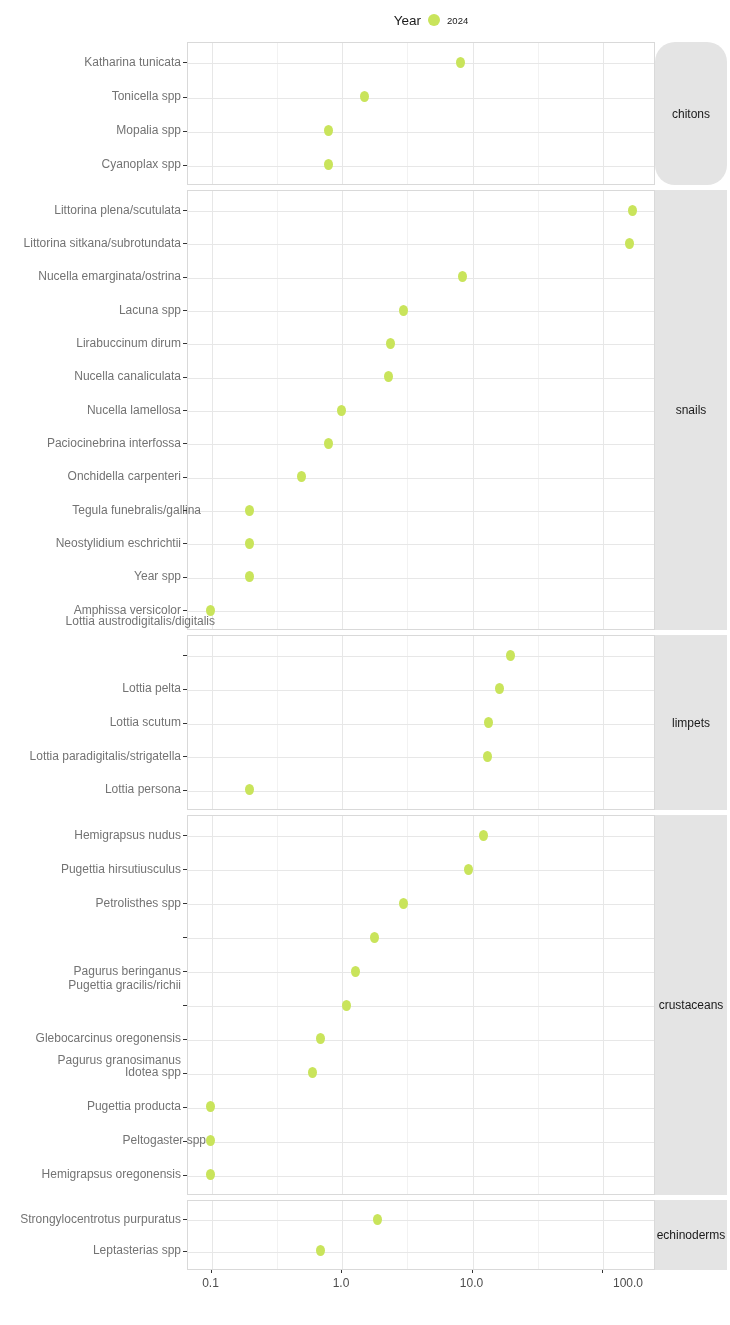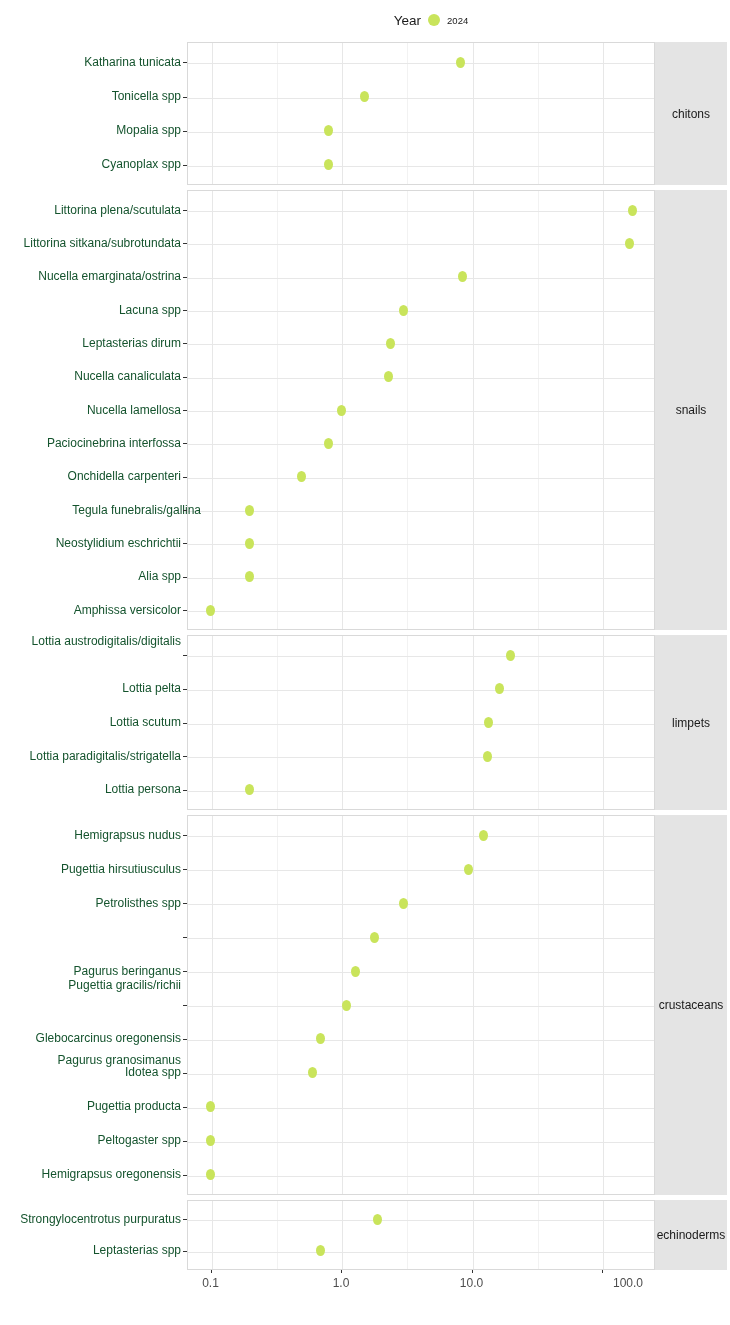--- a/index.html
+++ b/index.html
@@ -16,21 +16,21 @@
     display:flex;align-items:center;justify-content:center;gap:7px;
   }
   #legend .legend-title{font-size:13.5px;color:#1a1a1a;margin-left:20px;}
   #legend .legend-swatch{width:12px;height:12px;border-radius:50%;}
   #legend .legend-entry{font-size:9.5px;color:#1a1a1a;}
   .panel{position:absolute;background:#ffffff;border:1px solid #d9d9d9;box-sizing:border-box;}
   .strip{position:absolute;background:#e4e4e4;display:flex;align-items:center;justify-content:center;box-sizing:border-box;}
   .strip span{font-size:12px;color:#1a1a1a;}
   .gridline-v{position:absolute;top:0;width:1px;height:100%;}
   .gridline-h{position:absolute;left:0;height:1px;width:100%;}
-  .species-label{position:absolute;left:0;width:181px;text-align:right;font-size:12px;color:#14532d;line-height:15px;white-space:nowrap;}
+  .species-label{position:absolute;left:0;width:181px;text-align:right;font-size:12px;color:#737373;line-height:15px;white-space:nowrap;}
   .ytick{position:absolute;height:1px;width:4px;background:#333333;}
   .dot{position:absolute;border-radius:50%;}
   .xtick{position:absolute;width:1px;height:3px;background:#333333;}
   .xtick-label{position:absolute;font-size:12px;color:#4d4d4d;transform:translateX(-50%);white-space:nowrap;}
   #x-axis-title{
     position:absolute;left:187px;width:468px;top:1297px;
     text-align:center;font-size:13.5px;color:#1a1a1a;
   }
 </style>
 </head>
@@ -51,21 +51,21 @@
         <div class="gridline-v" style="left: 349.7px; background: rgb(242, 242, 242);"></div>
         <div class="gridline-v" style="left: 23.5px; background: rgb(231, 231, 231);"></div>
         <div class="gridline-v" style="left: 154px; background: rgb(231, 231, 231);"></div>
         <div class="gridline-v" style="left: 284.5px; background: rgb(231, 231, 231);"></div>
         <div class="gridline-v" style="left: 415px; background: rgb(231, 231, 231);"></div>
         <div class="gridline-h" style="top: 20.4px; background: rgb(231, 231, 231);"></div>
         <div class="gridline-h" style="top: 54.5px; background: rgb(231, 231, 231);"></div>
         <div class="gridline-h" style="top: 88.5px; background: rgb(231, 231, 231);"></div>
         <div class="gridline-h" style="top: 122.6px; background: rgb(231, 231, 231);"></div>
       </div>
-      <div class="strip" style="left: 655px; top: 42px; width: 72px; height: 143px; background: rgb(228, 228, 228);">
+      <div class="strip" style="left: 655px; top: 42px; width: 72px; height: 143px; background: rgb(228, 228, 228); border-radius: 20px;">
         <span>chitons</span>
       </div>
       <div class="species-label" style="top: 54.9px;">Katharina tunicata</div>
       <div class="ytick" style="left: 183px; top: 62.4px;"></div>
       <div class="dot" title="Katharina tunicata: 8.2" style="left: 455.8px; top: 56.9px; width: 9px; height: 11px; background: rgb(201, 228, 91);"></div>
       <div class="species-label" style="top: 89px;">Tonicella spp</div>
       <div class="ytick" style="left: 183px; top: 96.5px;"></div>
       <div class="dot" title="Tonicella spp: 1.5" style="left: 359.5px; top: 91px; width: 9px; height: 11px; background: rgb(201, 228, 91);"></div>
       <div class="species-label" style="top: 123px;">Mopalia spp</div>
       <div class="ytick" style="left: 183px; top: 130.5px;"></div>
@@ -103,42 +103,42 @@
       <div class="dot" title="Littorina plena/scutulata: 170" style="left: 627.6px; top: 204.5px; width: 9px; height: 11px; background: rgb(201, 228, 91);"></div>
       <div class="species-label" style="top: 235.8px;">Littorina sitkana/subrotundata</div>
       <div class="ytick" style="left: 183px; top: 243.3px;"></div>
       <div class="dot" title="Littorina sitkana/subrotundata: 163" style="left: 625.2px; top: 237.8px; width: 9px; height: 11px; background: rgb(201, 228, 91);"></div>
       <div class="species-label" style="top: 269.2px;">Nucella emarginata/ostrina</div>
       <div class="ytick" style="left: 183px; top: 276.7px;"></div>
       <div class="dot" title="Nucella emarginata/ostrina: 8.5" style="left: 457.8px; top: 271.2px; width: 9px; height: 11px; background: rgb(201, 228, 91);"></div>
       <div class="species-label" style="top: 302.5px;">Lacuna spp</div>
       <div class="ytick" style="left: 183px; top: 310px;"></div>
       <div class="dot" title="Lacuna spp: 3" style="left: 398.8px; top: 304.5px; width: 9px; height: 11px; background: rgb(201, 228, 91);"></div>
-      <div class="species-label" style="top: 335.8px;">Leptasterias dirum</div>
+      <div class="species-label" style="top: 335.8px;">Lirabuccinum dirum</div>
       <div class="ytick" style="left: 183px; top: 343.3px;"></div>
       <div class="dot" title="Lirabuccinum dirum: 2.4" style="left: 386.1px; top: 337.8px; width: 9px; height: 11px; background: rgb(201, 228, 91);"></div>
       <div class="species-label" style="top: 369.2px;">Nucella canaliculata</div>
       <div class="ytick" style="left: 183px; top: 376.7px;"></div>
       <div class="dot" title="Nucella canaliculata: 2.3" style="left: 383.7px; top: 371.2px; width: 9px; height: 11px; background: rgb(201, 228, 91);"></div>
       <div class="species-label" style="top: 402.5px;">Nucella lamellosa</div>
       <div class="ytick" style="left: 183px; top: 410px;"></div>
       <div class="dot" title="Nucella lamellosa: 1" style="left: 336.5px; top: 404.5px; width: 9px; height: 11px; background: rgb(201, 228, 91);"></div>
       <div class="species-label" style="top: 435.8px;">Paciocinebrina interfossa</div>
       <div class="ytick" style="left: 183px; top: 443.3px;"></div>
       <div class="dot" title="Paciocinebrina interfossa: 0.8" style="left: 323.9px; top: 437.8px; width: 9px; height: 11px; background: rgb(201, 228, 91);"></div>
       <div class="species-label" style="top: 469.2px;">Onchidella carpenteri</div>
       <div class="ytick" style="left: 183px; top: 476.7px;"></div>
       <div class="dot" title="Onchidella carpenteri: 0.5" style="left: 297.2px; top: 471.2px; width: 9px; height: 11px; background: rgb(201, 228, 91);"></div>
       <div class="species-label" style="top: 502.5px; padding-left: 20px;">Tegula funebralis/gallina</div>
       <div class="ytick" style="left: 183px; top: 510px;"></div>
       <div class="dot" title="Tegula funebralis/gallina: 0.2" style="left: 245.3px; top: 504.5px; width: 9px; height: 11px; background: rgb(201, 228, 91);"></div>
       <div class="species-label" style="top: 535.8px;">Neostylidium eschrichtii</div>
       <div class="ytick" style="left: 183px; top: 543.3px;"></div>
       <div class="dot" title="Neostylidium eschrichtii: 0.2" style="left: 245.3px; top: 537.8px; width: 9px; height: 11px; background: rgb(201, 228, 91);"></div>
-      <div class="species-label" style="top: 569.2px;">Alia spp</div>
+      <div class="species-label" style="top: 569.2px;">Year spp</div>
       <div class="ytick" style="left: 183px; top: 576.7px;"></div>
       <div class="dot" title="Alia spp: 0.2" style="left: 245.3px; top: 571.2px; width: 9px; height: 11px; background: rgb(201, 228, 91);"></div>
       <div class="species-label" style="top: 602.5px;">Amphissa versicolor</div>
       <div class="ytick" style="left: 183px; top: 610px;"></div>
       <div class="dot" title="Amphissa versicolor: 0.1" style="left: 206px; top: 604.5px; width: 9px; height: 11px; background: rgb(201, 228, 91);"></div>
       <div class="panel" style="left: 187px; top: 635px; width: 468px; height: 175px; border-color: rgb(217, 217, 217);">
         <div class="gridline-v" style="left: 88.7px; background: rgb(242, 242, 242);"></div>
         <div class="gridline-v" style="left: 219.2px; background: rgb(242, 242, 242);"></div>
         <div class="gridline-v" style="left: 349.7px; background: rgb(242, 242, 242);"></div>
         <div class="gridline-v" style="left: 23.5px; background: rgb(231, 231, 231);"></div>
@@ -147,21 +147,21 @@
         <div class="gridline-v" style="left: 415px; background: rgb(231, 231, 231);"></div>
         <div class="gridline-h" style="top: 20.2px; background: rgb(231, 231, 231);"></div>
         <div class="gridline-h" style="top: 53.8px; background: rgb(231, 231, 231);"></div>
         <div class="gridline-h" style="top: 87.5px; background: rgb(231, 231, 231);"></div>
         <div class="gridline-h" style="top: 121.2px; background: rgb(231, 231, 231);"></div>
         <div class="gridline-h" style="top: 154.8px; background: rgb(231, 231, 231);"></div>
       </div>
       <div class="strip" style="left: 655px; top: 635px; width: 72px; height: 175px; background: rgb(228, 228, 228);">
         <span>limpets</span>
       </div>
-      <div class="species-label" style="top: 634px;">Lottia austrodigitalis/digitalis</div>
+      <div class="species-label" style="top: 614px; padding-left: 34px;">Lottia austrodigitalis/digitalis</div>
       <div class="ytick" style="left: 183px; top: 655.2px;"></div>
       <div class="dot" title="Lottia austrodigitalis/digitalis: 20" style="left: 506.3px; top: 649.7px; width: 9px; height: 11px; background: rgb(201, 228, 91);"></div>
       <div class="species-label" style="top: 681.3px;">Lottia pelta</div>
       <div class="ytick" style="left: 183px; top: 688.8px;"></div>
       <div class="dot" title="Lottia pelta: 16.5" style="left: 495.4px; top: 683.3px; width: 9px; height: 11px; background: rgb(201, 228, 91);"></div>
       <div class="species-label" style="top: 715px;">Lottia scutum</div>
       <div class="ytick" style="left: 183px; top: 722.5px;"></div>
       <div class="dot" title="Lottia scutum: 13.5" style="left: 484px; top: 717px; width: 9px; height: 11px; background: rgb(201, 228, 91);"></div>
       <div class="species-label" style="top: 748.7px;">Lottia paradigitalis/strigatella</div>
       <div class="ytick" style="left: 183px; top: 756.2px;"></div>
@@ -212,21 +212,21 @@
       <div class="dot" title="Pagurus granosimanus: 1.1" style="left: 341.9px; top: 999.5px; width: 9px; height: 11px; background: rgb(201, 228, 91);"></div>
       <div class="species-label" style="top: 1031.4px;">Glebocarcinus oregonensis</div>
       <div class="ytick" style="left: 183px; top: 1038.9px;"></div>
       <div class="dot" title="Glebocarcinus oregonensis: 0.7" style="left: 316.3px; top: 1033.4px; width: 9px; height: 11px; background: rgb(201, 228, 91);"></div>
       <div class="species-label" style="top: 1065.4px;">Idotea spp</div>
       <div class="ytick" style="left: 183px; top: 1072.9px;"></div>
       <div class="dot" title="Idotea spp: 0.6" style="left: 307.5px; top: 1067.4px; width: 9px; height: 11px; background: rgb(201, 228, 91);"></div>
       <div class="species-label" style="top: 1099.3px;">Pugettia producta</div>
       <div class="ytick" style="left: 183px; top: 1106.8px;"></div>
       <div class="dot" title="Pugettia producta: 0.1" style="left: 206px; top: 1101.3px; width: 9px; height: 11px; background: rgb(201, 228, 91);"></div>
-      <div class="species-label" style="top: 1133.2px;">Peltogaster spp</div>
+      <div class="species-label" style="top: 1133.2px; padding-left: 25px;">Peltogaster spp</div>
       <div class="ytick" style="left: 183px; top: 1140.7px;"></div>
       <div class="dot" title="Peltogaster spp: 0.1" style="left: 206px; top: 1135.2px; width: 9px; height: 11px; background: rgb(201, 228, 91);"></div>
       <div class="species-label" style="top: 1167.1px;">Hemigrapsus oregonensis</div>
       <div class="ytick" style="left: 183px; top: 1174.6px;"></div>
       <div class="dot" title="Hemigrapsus oregonensis: 0.1" style="left: 206px; top: 1169.1px; width: 9px; height: 11px; background: rgb(201, 228, 91);"></div>
       <div class="panel" style="left: 187px; top: 1200px; width: 468px; height: 70px; border-color: rgb(217, 217, 217);">
         <div class="gridline-v" style="left: 88.7px; background: rgb(242, 242, 242);"></div>
         <div class="gridline-v" style="left: 219.2px; background: rgb(242, 242, 242);"></div>
         <div class="gridline-v" style="left: 349.7px; background: rgb(242, 242, 242);"></div>
         <div class="gridline-v" style="left: 23.5px; background: rgb(231, 231, 231);"></div>

